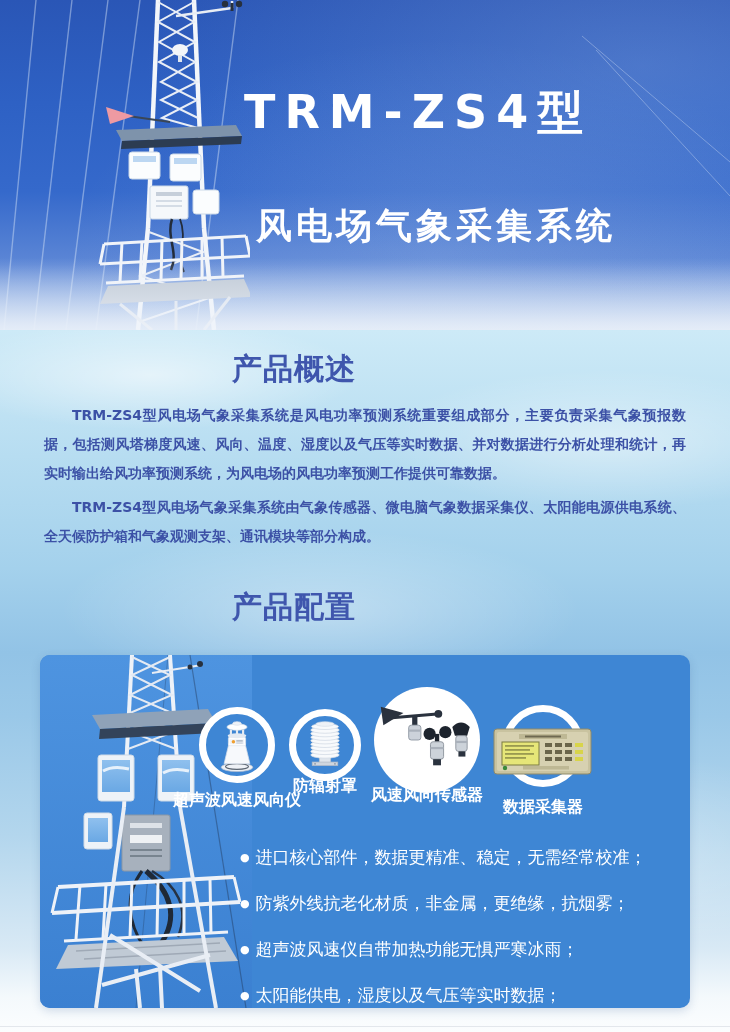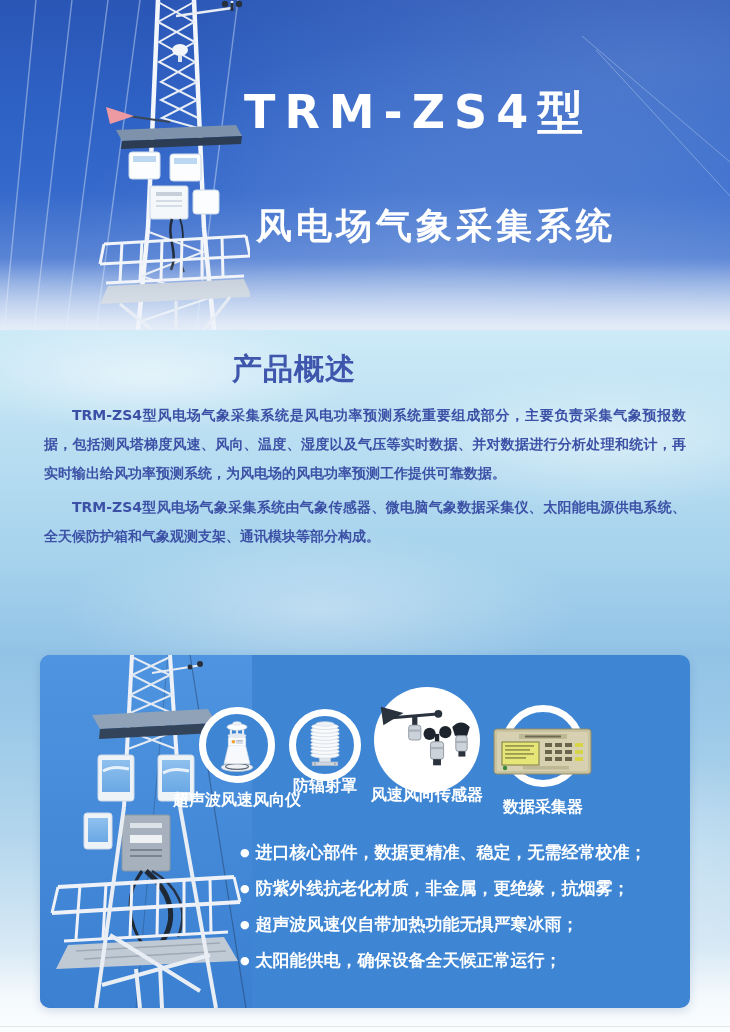--- a/index.html
+++ b/index.html
@@ -81,21 +81,21 @@
   #item2{left:249px;top:54px;}  #item2 .circle{width:72px;height:72px;}  #item2 .item-label{top:67px;}
   #item3{left:334px;top:32px;}  #item3 .circle{width:106px;height:106px;} #item3 .item-label{top:98px;text-align:right;}
   #item4{left:462px;top:50px;}  #item4 .circle{width:82px;height:82px;}  #item4 .item-label{top:92px;}
   #item5{left:547px;top:58px;}  #item5 .circle{width:78px;height:78px;}  #item5 .item-label{top:82px;}
 
   .bullets{
     position:absolute;left:200px;top:188px;width:455px;
     list-style:none;margin:0;padding:0;
   }
   .bullets li{
-    color:#ffffff;font-size:17px;font-weight:700;line-height:18px;
+    color:#ffffff;font-size:17px;font-weight:400;line-height:28px;
     margin-bottom:15px;white-space:nowrap;
   }
   .bullets .dot{font-size:11px;margin-right:6px;position:relative;top:-2px;}
 
   .footer-line{position:absolute;left:0;top:696px;width:730px;height:1px;background:#e3e7ec;}
 </style>
 </head>
 <body>
 
 <div class="page">
@@ -188,20 +188,21 @@
     <div class="cloud c3"></div>
     <div class="cloud c4"></div>
 
     <h2 class="sec-heading" id="overview-heading">产品概述</h2>
 
     <div class="overview-text">
       <p>TRM-ZS4型风电场气象采集系统是风电功率预测系统重要组成部分，主要负责采集气象预报数据，包括测风塔梯度风速、风向、温度、湿度以及气压等实时数据、并对数据进行分析处理和统计，再实时输出给风功率预测系统，为风电场的风电功率预测工作提供可靠数据。</p>
       <p>TRM-ZS4型风电场气象采集系统由气象传感器、微电脑气象数据采集仪、太阳能电源供电系统、全天候防护箱和气象观测支架、通讯模块等部分构成。</p>
     </div>
 
+    <h2 class="sec-heading" id="config-heading">产品配置</h2>
 
     <div class="card">
 
       <div class="photo-pane">
         <svg width="212" height="353" viewBox="0 0 212 353">
           <defs>
             <linearGradient id="sky2" x1="0" y1="0" x2="0" y2="1">
               <stop offset="0" stop-color="#4e94e0"></stop>
                 <stop offset="1" stop-color="#3b80d1"></stop>
             </linearGradient>
@@ -380,19 +381,19 @@
           </svg>
         </div>
         <div class="item-label">数据采集器</div>
       </div>
 
 
       <ul class="bullets">
         <li><span class="dot">●</span><span>进口核心部件，数据更精准、稳定，无需经常校准；</span></li>
         <li><span class="dot">●</span><span>防紫外线抗老化材质，非金属，更绝缘，抗烟雾；</span></li>
         <li><span class="dot">●</span><span>超声波风速仪自带加热功能无惧严寒冰雨；</span></li>
-        <li><span class="dot">●</span><span>太阳能供电，确保设备全天候正常运行；</span></li>
+        <li><span class="dot">●</span><span>太阳能供电，湿度以及气压等实时数据；</span></li>
       </ul>
     </div>
 
     <div class="footer-line"></div>
   </section>
 </div>
 
 </body></html>

